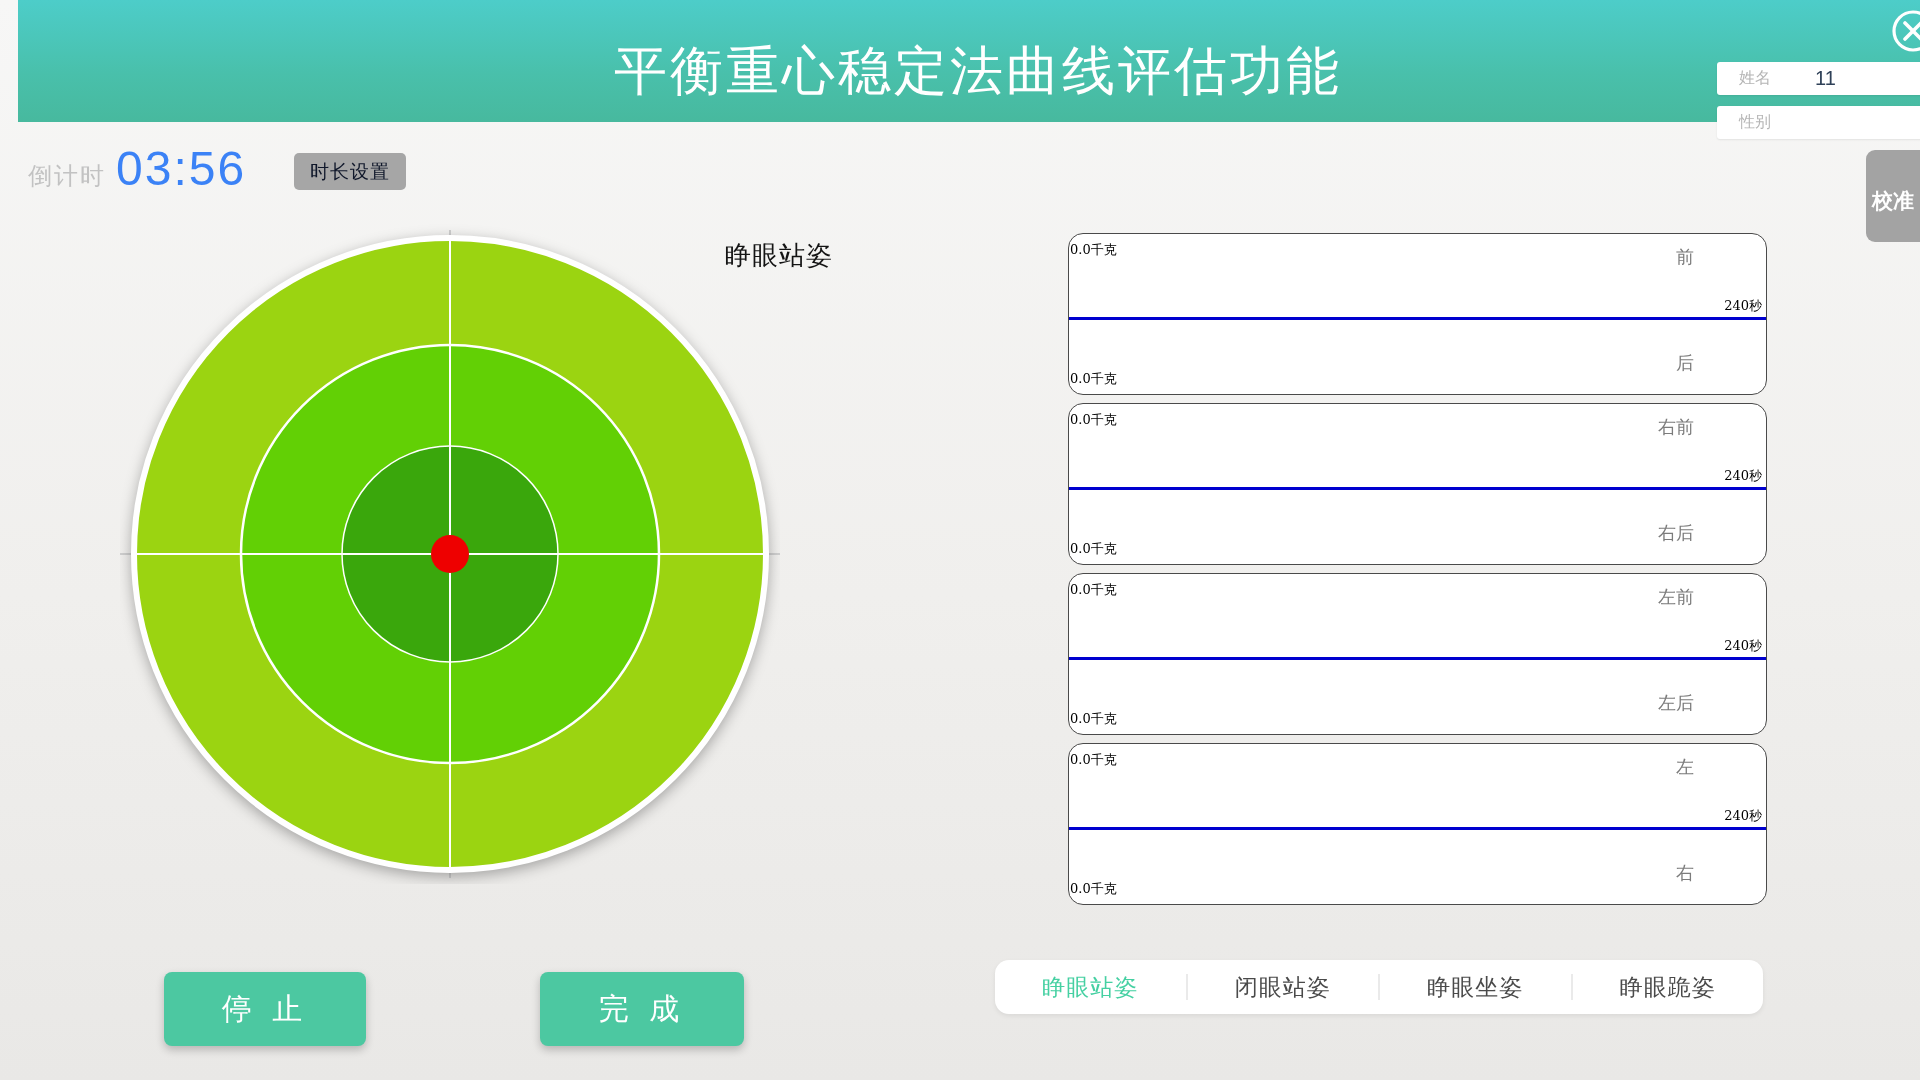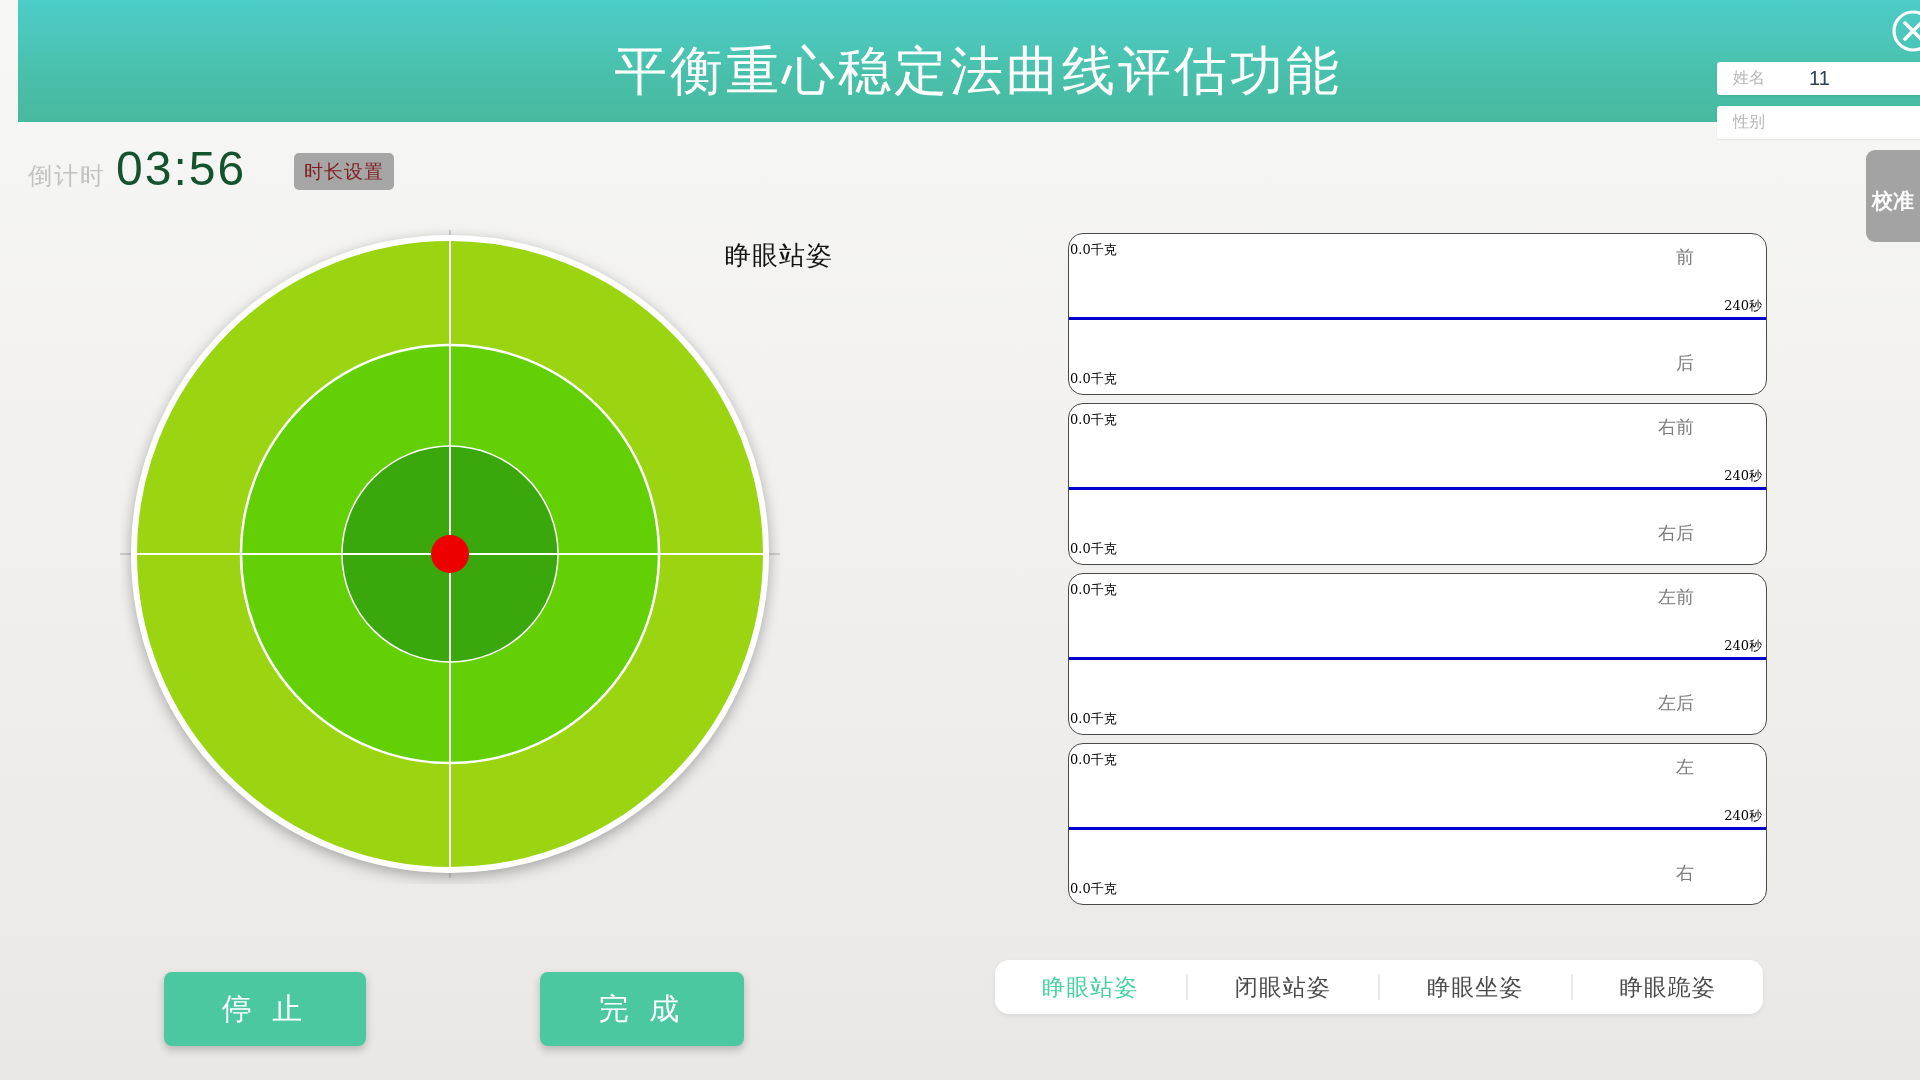--- a/index.html
+++ b/index.html
@@ -25,45 +25,45 @@
     background:transparent; border:none; cursor:pointer;
   }
   .field {
     position:absolute; left:1699px; width:208px; height:33px;
     background:#ffffff; border-radius:3px;
     display:flex; align-items:center;
     box-shadow:0 1px 2px rgba(0,0,0,0.08);
   }
   .field.name   { top:62px;  }
   .field.gender { top:106px; }
-  .field .flabel { color:#b5b5b5; font-size:16px; padding-left:16px; }
+  .field .flabel { color:#b5b5b5; font-size:16px; padding-left:22px; }
   .field .fvalue { color:#2f4158; font-size:20px; margin-left:44px; }
 
   
   .calibrate {
     position:absolute; right:0; top:150px; width:54px; height:92px;
     background:#a3a3a3; border:none; border-radius:9px 0 0 9px;
     color:#ffffff; font-size:21px; font-weight:bold;
     line-height:1.65; padding-top:10px; text-align:center;
     word-break:break-all; cursor:pointer;
   }
 
   
   .timer-label {
     position:absolute; left:28px; top:160px;
     color:#c2c2c2; font-size:24px; letter-spacing:2px;
   }
   .timer-value {
     position:absolute; left:116px; top:141px;
-    color:#14532d; font-size:48px; letter-spacing:2px;
+    color:#3b82f6; font-size:48px; letter-spacing:2px;
   }
   .duration-btn {
-    position:absolute; left:294px; top:153px; width:100px; height:37px;
+    position:absolute; left:294px; top:153px; width:112px; height:37px;
     background:#a6a6a6; border:none; border-radius:5px;
-    color:#7f1d1d; font-size:19px; letter-spacing:1px; cursor:pointer;
+    color:#0f172a; font-size:19px; letter-spacing:1px; cursor:pointer;
   }
 
   
   .target-svg { position:absolute; left:120px; top:224px; }
   .target-caption {
     position:absolute; left:725px; top:238px;
     color:#141414; font-size:26px; letter-spacing:1px;
   }
 
   

